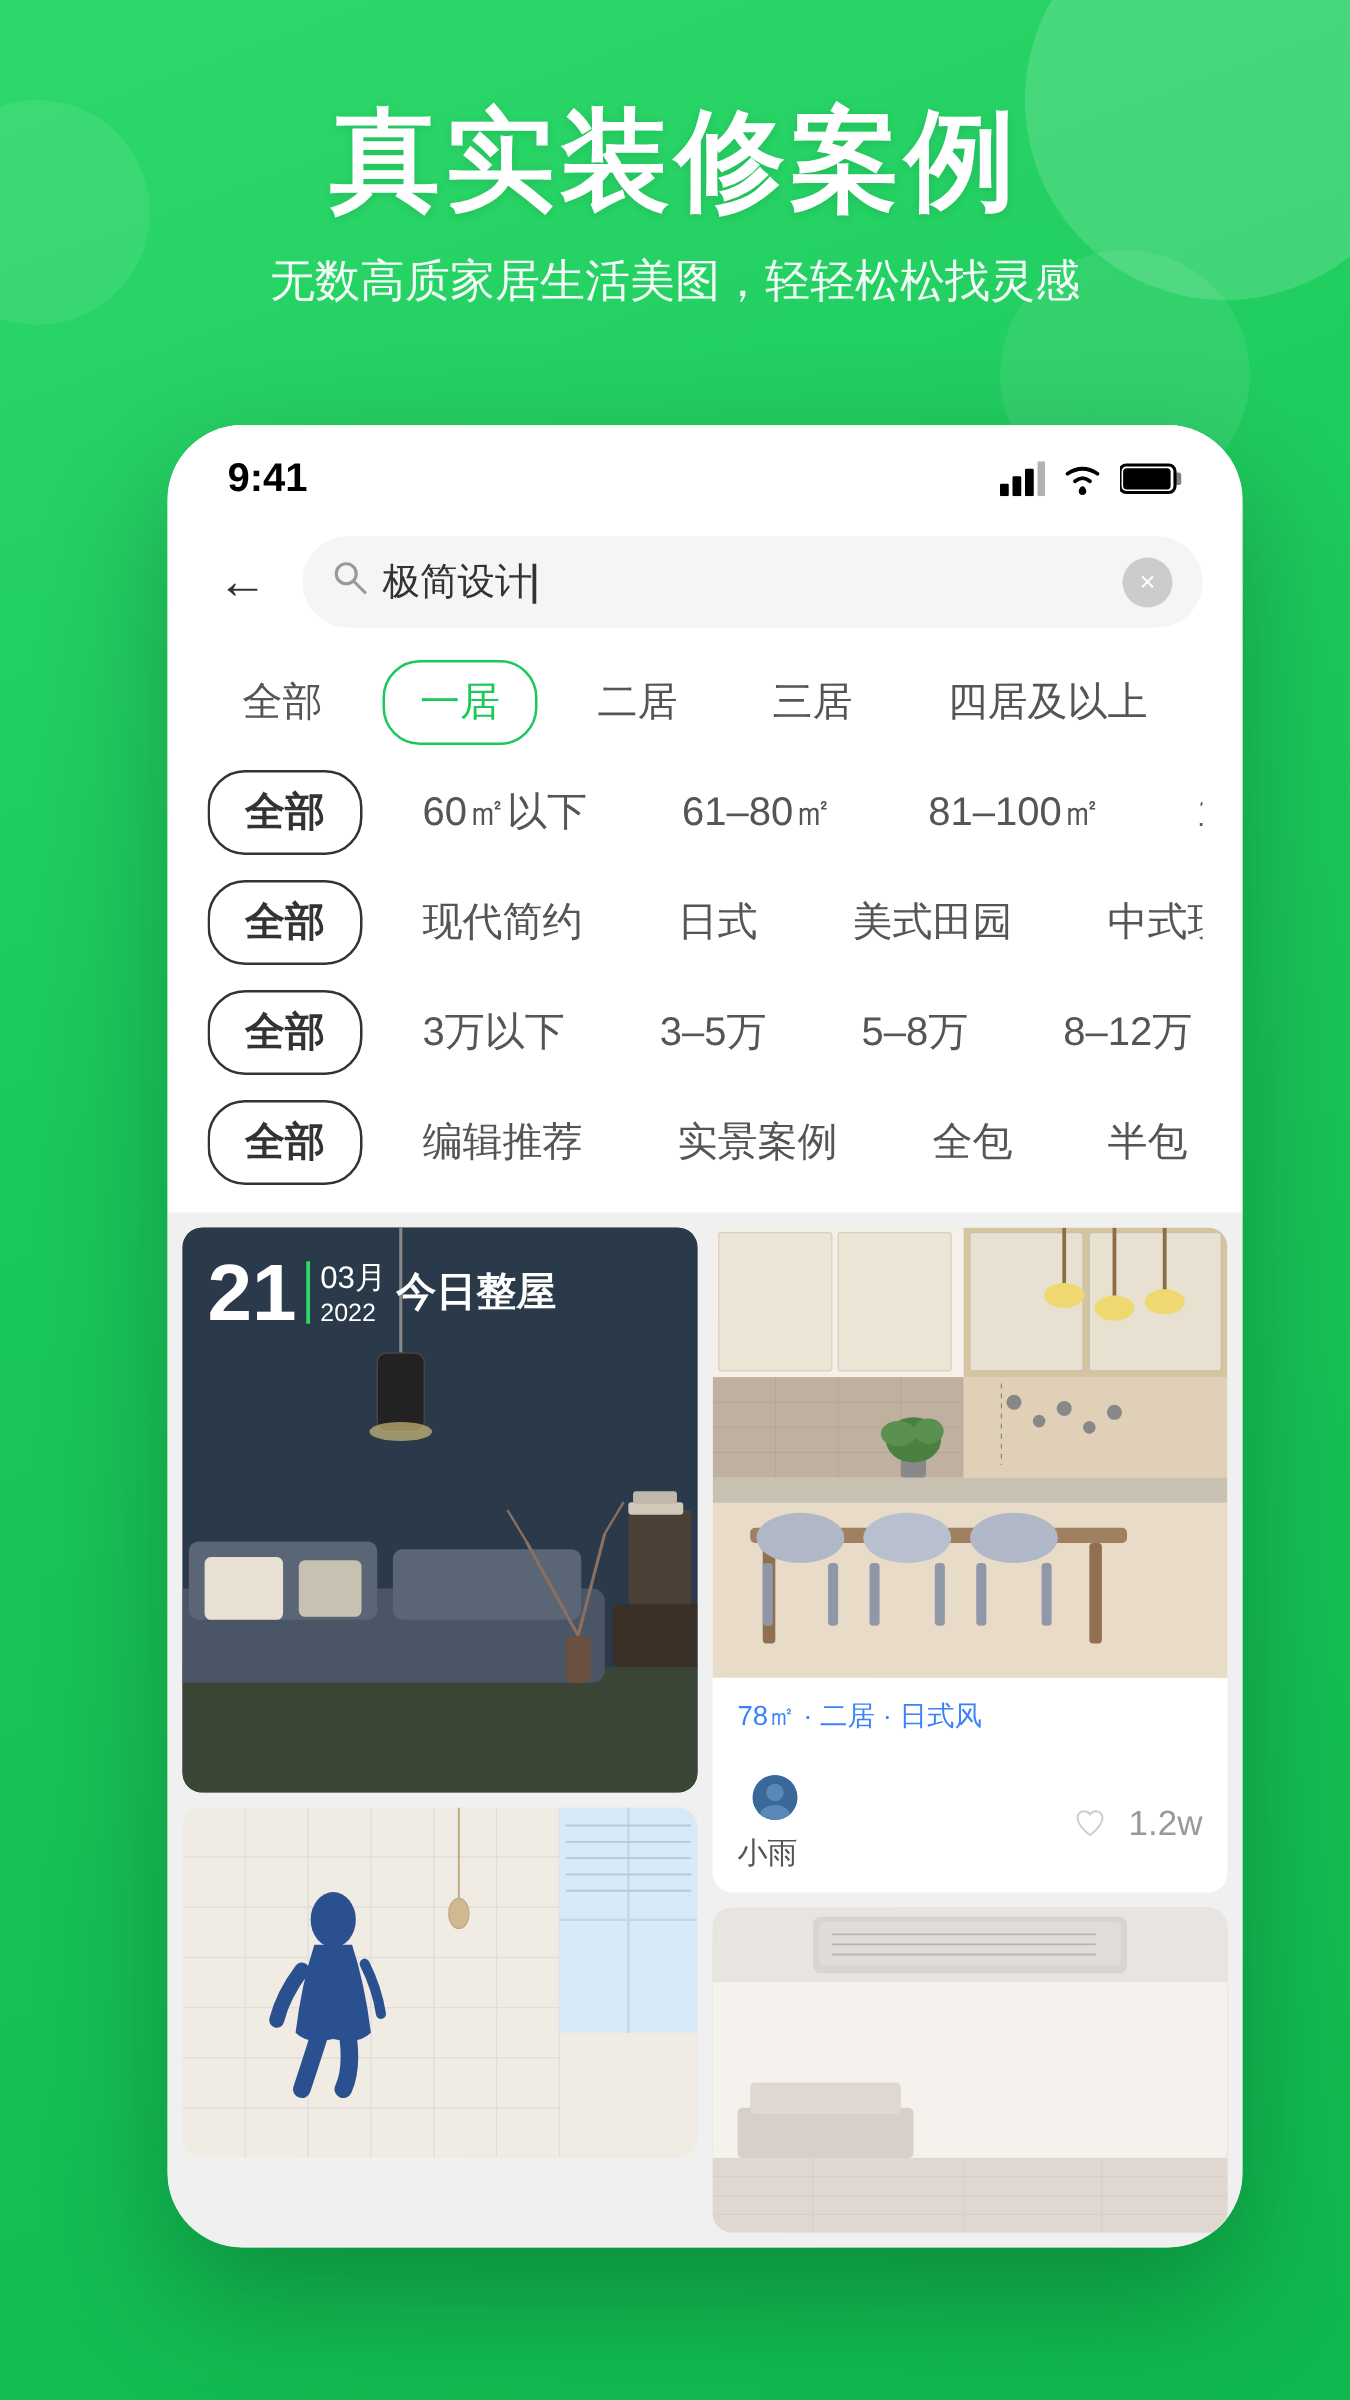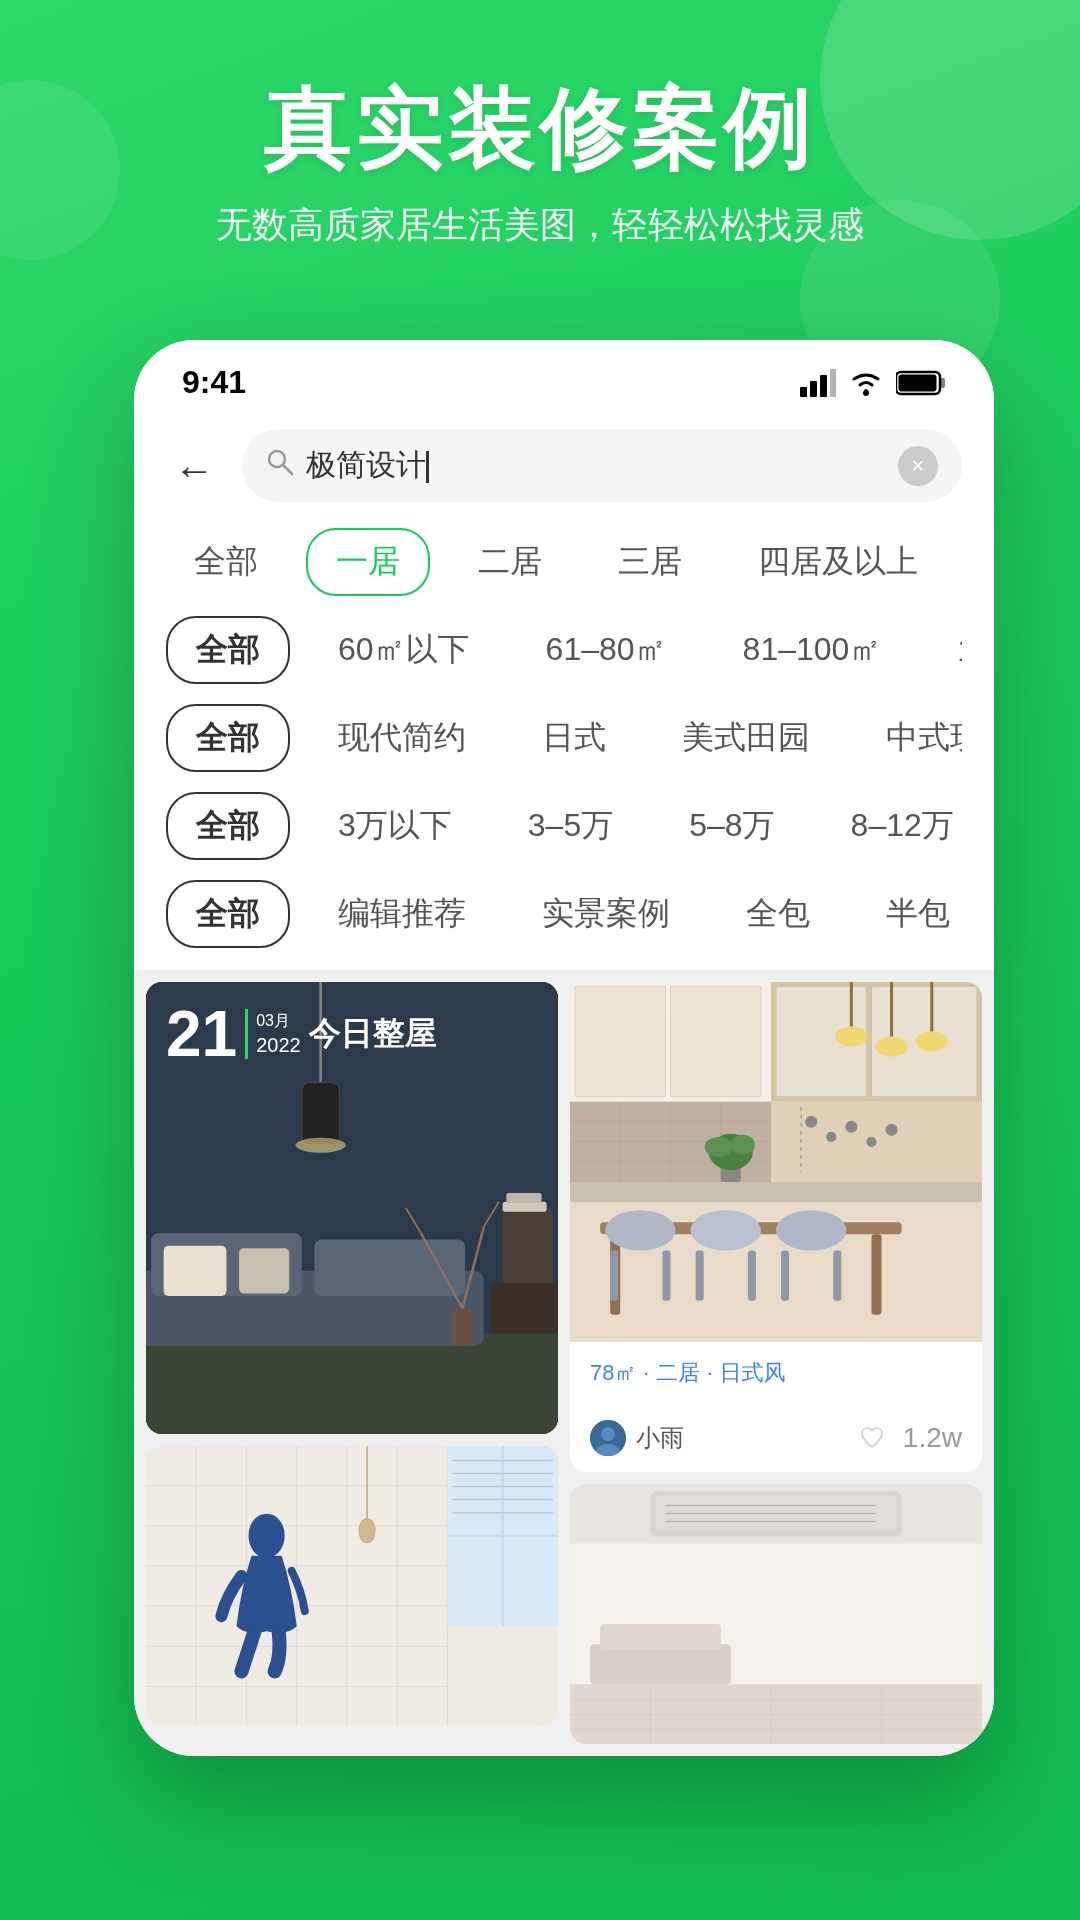--- a/index.html
+++ b/index.html
@@ -220,22 +220,23 @@
       width: 3px;
       height: 50px;
       background: #2dd96b;
     }
     .today-date-small {
       display: flex;
       flex-direction: column;
       gap: 2px;
     }
     .today-month {
-      font-size: 16px;
+      font-size: 25px;
       color: #fff;
+      text-align: center;
     }
     .today-year {
       font-size: 20px;
       color: #fff;
     }
     .today-label {
       font-size: 32px;
       font-weight: 700;
       color: #fff;
     }
@@ -261,22 +262,23 @@
       line-height: 1.4;
     }
     .card-footer {
       display: flex;
       align-items: center;
       justify-content: space-between;
       padding: 8px 20px 16px;
     }
     .author-row {
       display: flex;
-      align-items: center;
+      align-items: flex-end;
       gap: 10px;
+      flex-direction: column;
     }
     .author-avatar {
       width: 36px; height: 36px;
       border-radius: 50%;
       background: linear-gradient(135deg, #4a90d9, #2a70b9);
       display: flex;
       align-items: center;
       justify-content: center;
       font-size: 16px;
       color: #fff;

